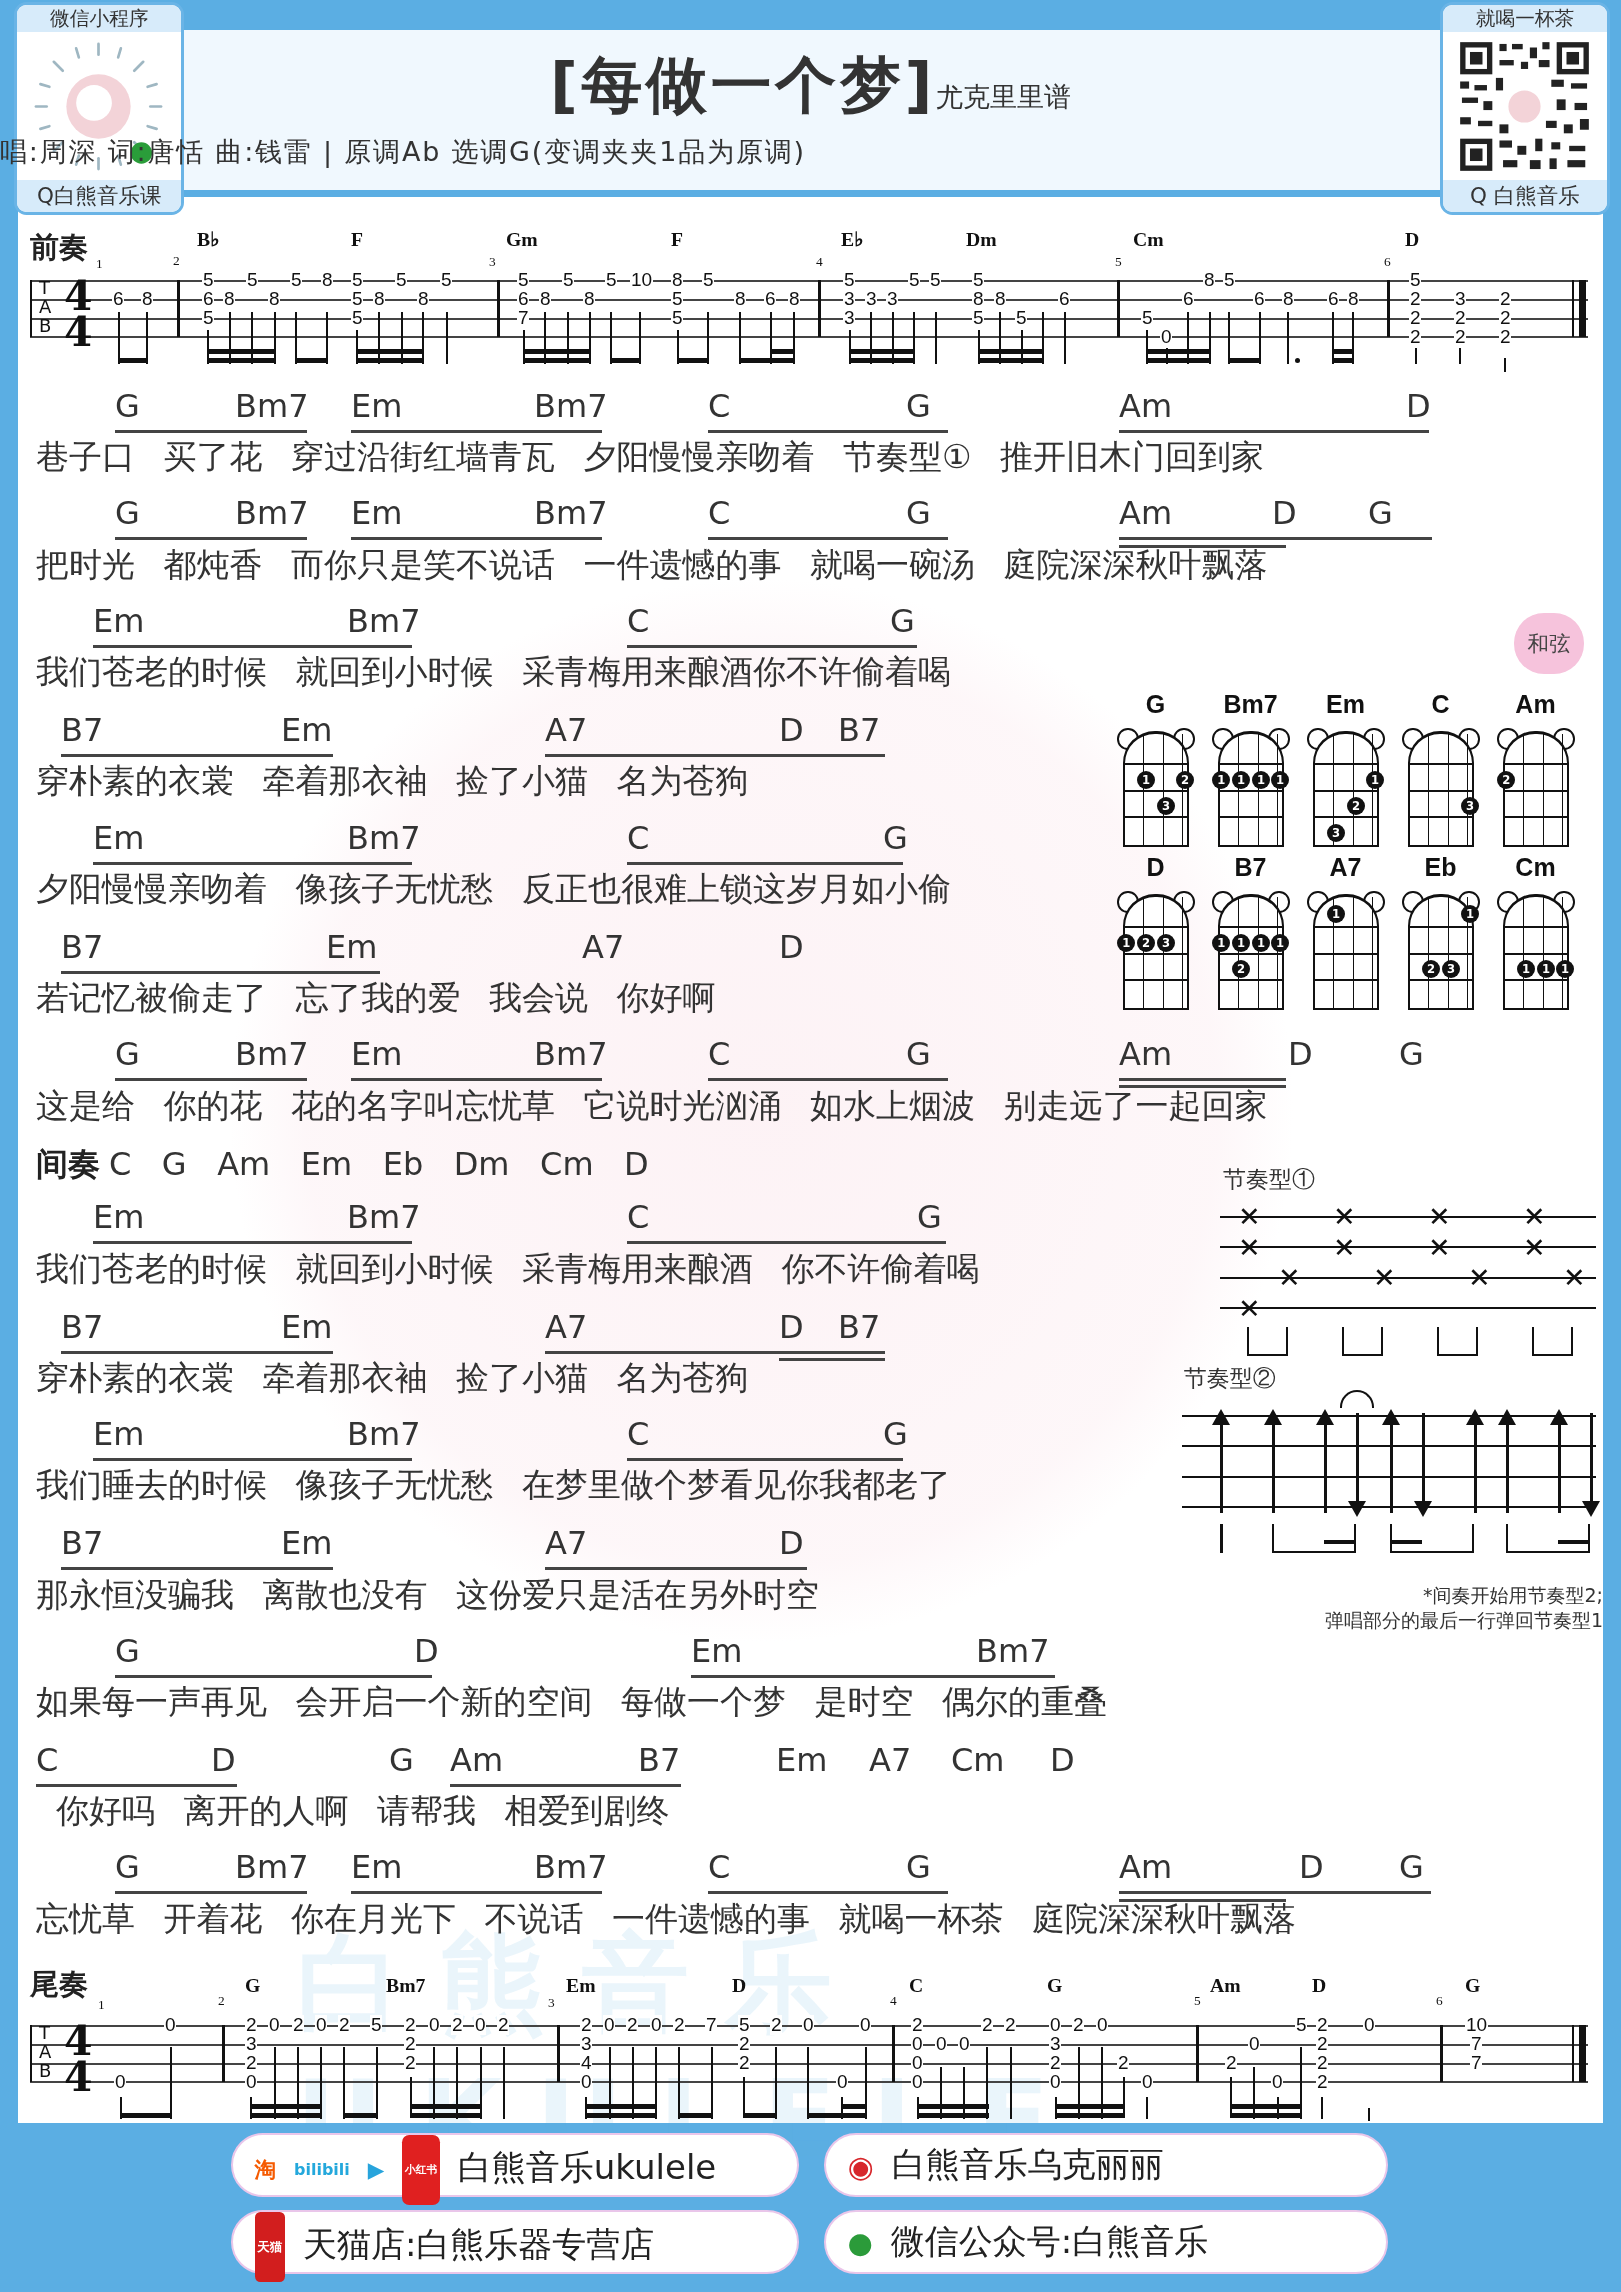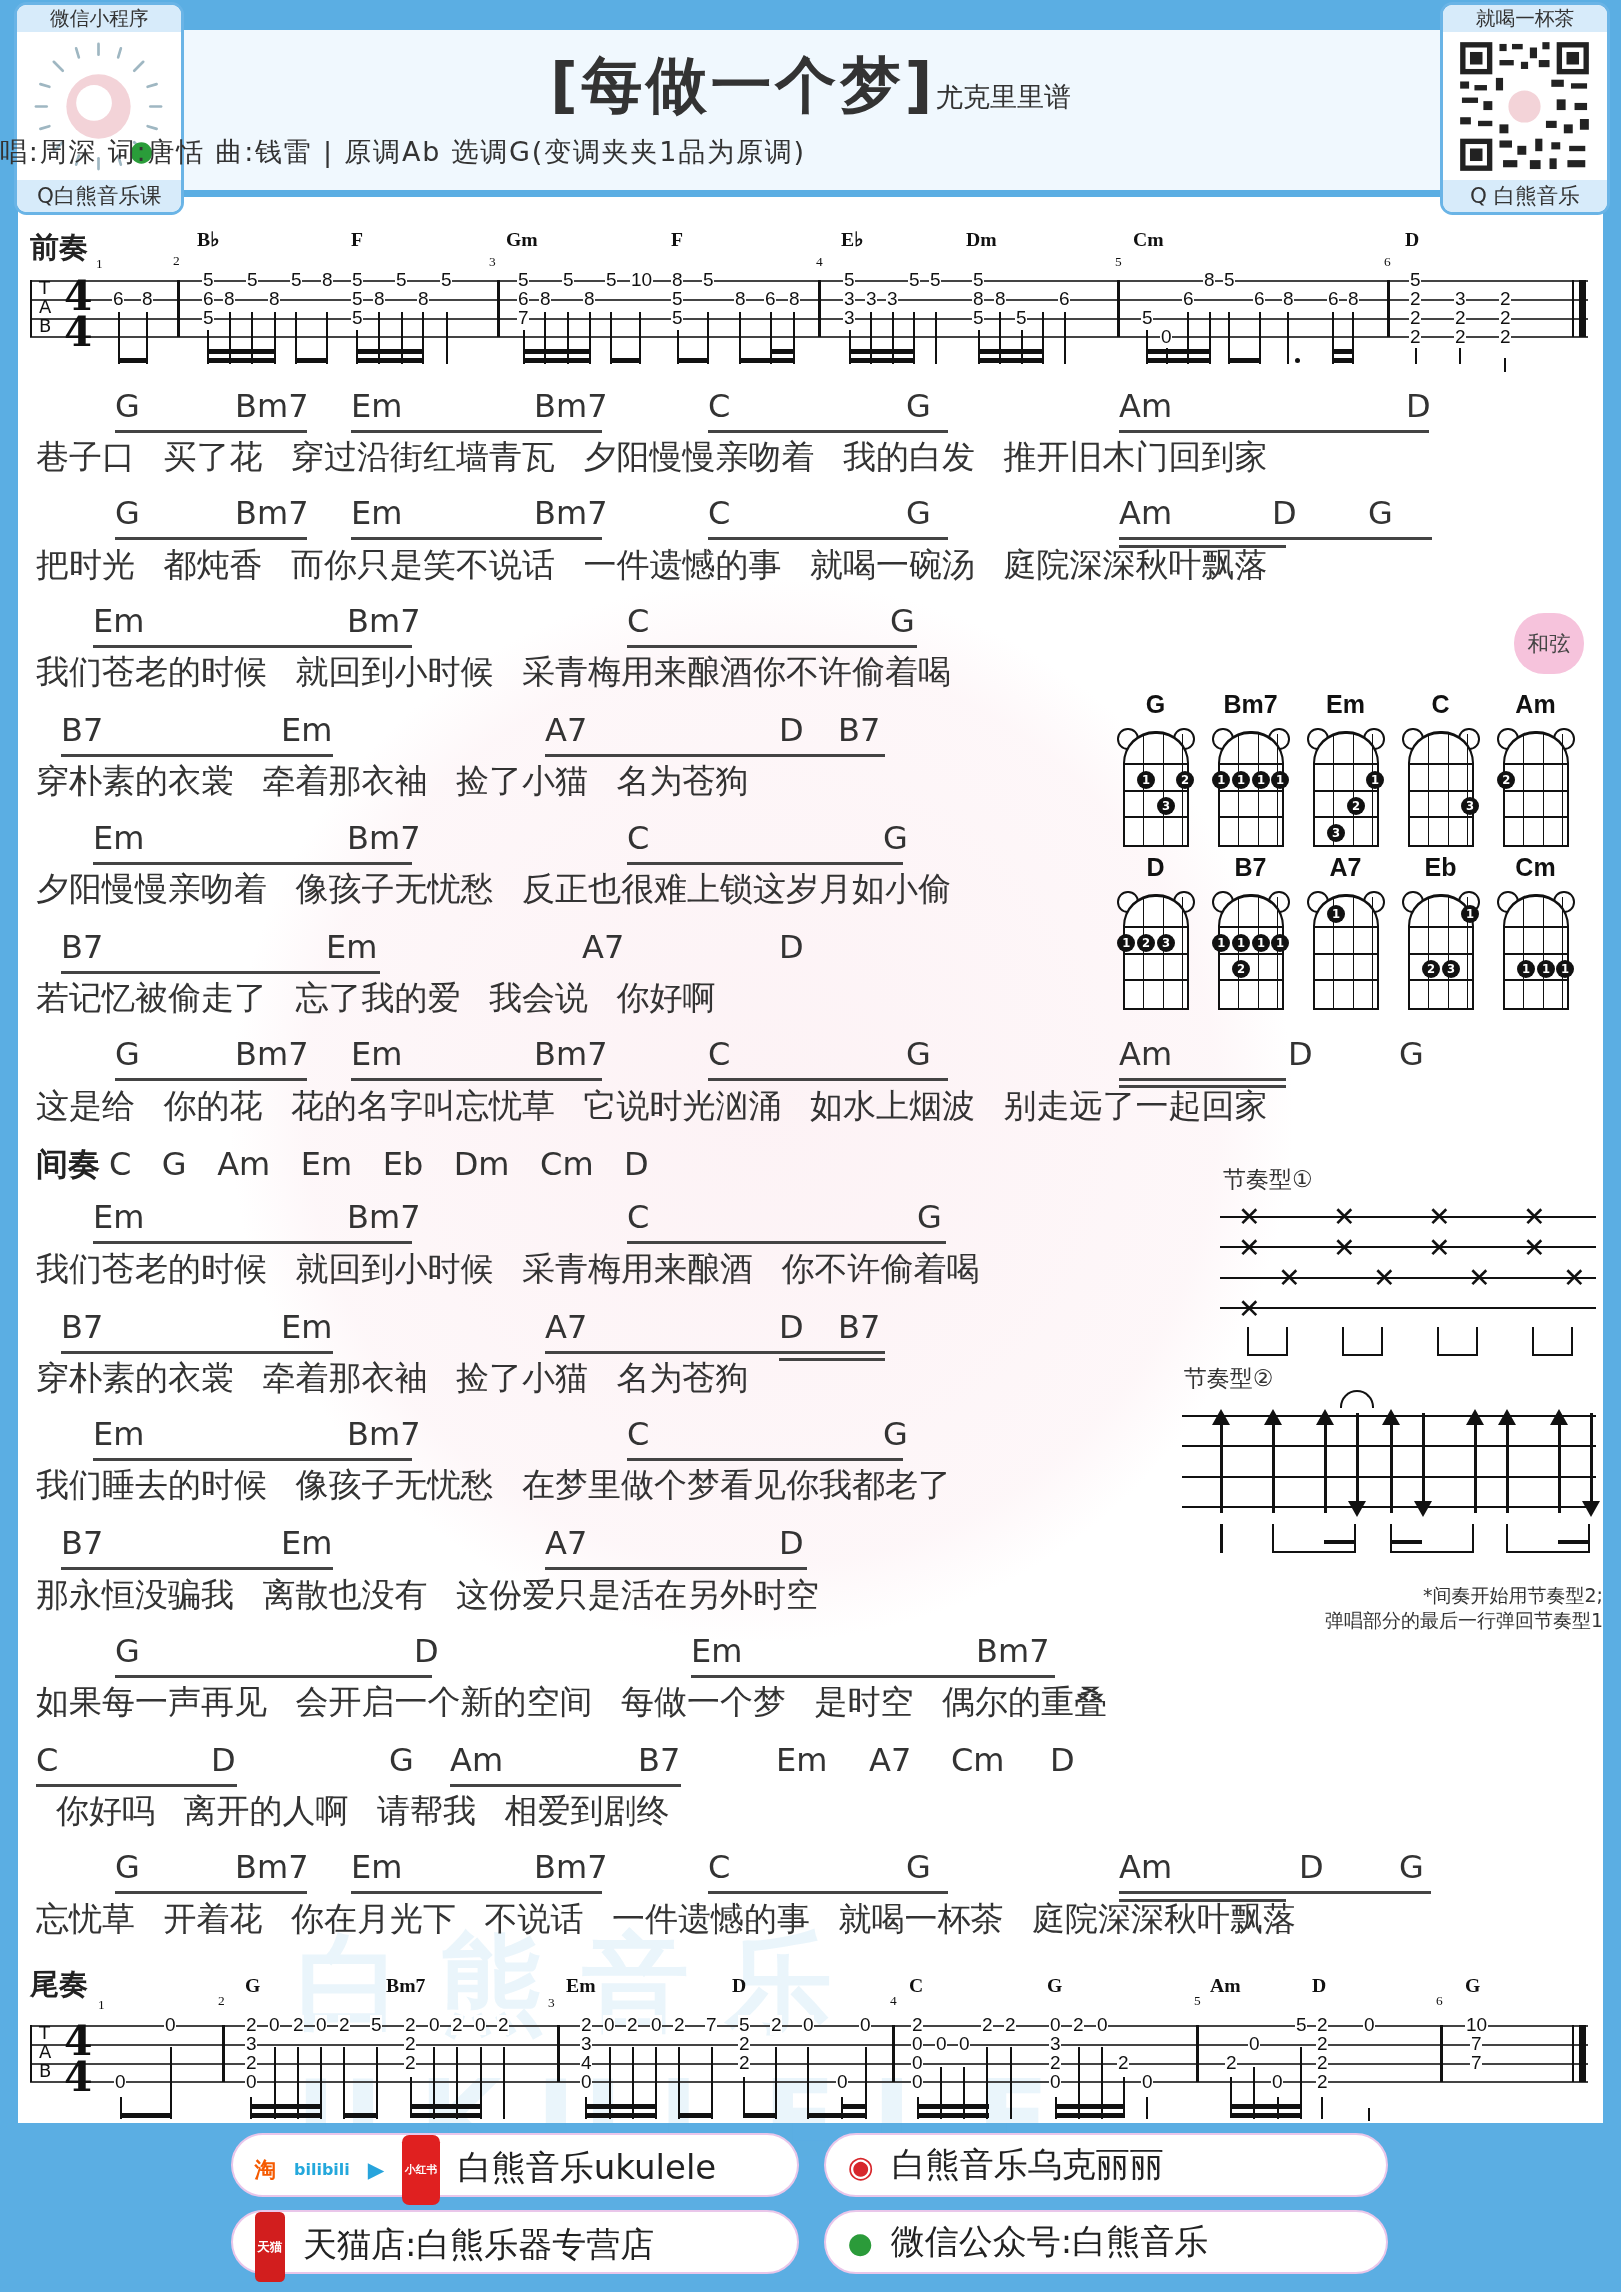--- a/index.html
+++ b/index.html
@@ -43,21 +43,21 @@
   .chord-grid { position: absolute; left: 1119px; top: 690px; width: 484px; }
   .cd { position: absolute; width: 73px; }
   .cd .nm { position: absolute; top: 0; width: 73px; text-align: center; font-size: 25px; font-weight: bold; color: #111; font-family: "Liberation Sans", sans-serif; }
   .cd .board { position: absolute; top: 41px; left: 3.6px; width: 66px; height: 116px; border: 2.7px solid #111; border-top: 3.6px solid #111; border-radius: 32px 32px 0 0; background: #fff; }
   .cd .fr { position: absolute; left: 0; right: 0; height: 1.8px; background: #111; }
   .cd .st { position: absolute; top: 0; bottom: 0; width: 1.8px; background: #111; }
   .dot { position: absolute; width: 18px; height: 18px; border-radius: 50%; background: #111; color: #fff; font-size: 11.6px; text-align: center; line-height: 18px; font-weight: bold; }
   .ear { position: absolute; top: 38px; width: 21.5px; height: 21.5px; border: 2.7px solid #111; border-radius: 50%; background: #fff; }
 
   .rhythm { position: absolute; left: 1182px; top: 1164px; width: 421px; }
-  .r-title { position: absolute; font-size: 23px; color: #333; }
+  .r-title { position: absolute; font-size: 23px; color: #333; font-family: Liberation Serif, serif; }
   .r-line { position: absolute; height: 1.8px; background: #111; }
   .x { position: absolute; font-size: 27px; color: #111; line-height: 27px; }
   .arrow-up, .arrow-down { position: absolute; width: 2.7px; background: #111; }
   .note-text { position: absolute; right: 27px; font-size: 19px; color: #333; text-align: right; }
 
   .footer { position: absolute; top: 2131px; left: 0; width: 1621px; height: 161px; }
   .pill { position: absolute; height: 64px; background: #fff; border: 2.7px solid #e9c6ea; border-radius: 32px; font-size: 34px; color: #222; line-height: 59px; padding-left: 21.5px; white-space: nowrap; }
   .pill .ic { display: inline-block; vertical-align: middle; margin-right: 7.2px; font-size: 21.5px; font-weight: bold; }
 </style>
 </head>
@@ -337,21 +337,21 @@
     <div class="line-chords" style="left: 351px; top: 387px;">Em</div>
     <div class="line-chords" style="left: 534px; top: 387px;">Bm7</div>
     <div class="line-chords" style="left: 708px; top: 387px;">C</div>
     <div class="line-chords" style="left: 906px; top: 387px;">G</div>
     <div class="line-chords" style="left: 1119px; top: 387px;">Am</div>
     <div class="line-chords" style="left: 1406px; top: 387px;">D</div>
     <div class="uline" style="left: 115px; width: 192px; top: 430px;"></div>
     <div class="uline" style="left: 351px; width: 251px; top: 430px;"></div>
     <div class="uline" style="left: 708px; width: 240px; top: 430px;"></div>
     <div class="uline" style="left: 1119px; width: 310px; top: 430px;"></div>
-    <div class="line-lyric" style="left: 36px; top: 435px;">巷子口 买了花 穿过沿街红墙青瓦 夕阳慢慢亲吻着 我的白发 推开旧木门回到家</div>
+    <div class="line-lyric" style="left: 36px; top: 435px;">巷子口 买了花 穿过沿街红墙青瓦 夕阳慢慢亲吻着 节奏型① 推开旧木门回到家</div>
     <div class="line-chords" style="left: 115px; top: 494px;">G</div>
     <div class="line-chords" style="left: 235px; top: 494px;">Bm7</div>
     <div class="line-chords" style="left: 351px; top: 494px;">Em</div>
     <div class="line-chords" style="left: 534px; top: 494px;">Bm7</div>
     <div class="line-chords" style="left: 708px; top: 494px;">C</div>
     <div class="line-chords" style="left: 906px; top: 494px;">G</div>
     <div class="line-chords" style="left: 1119px; top: 494px;">Am</div>
     <div class="line-chords" style="left: 1272px; top: 494px;">D</div>
     <div class="line-chords" style="left: 1368px; top: 494px;">G</div>
     <div class="uline" style="left: 115px; width: 192px; top: 537px;"></div>

